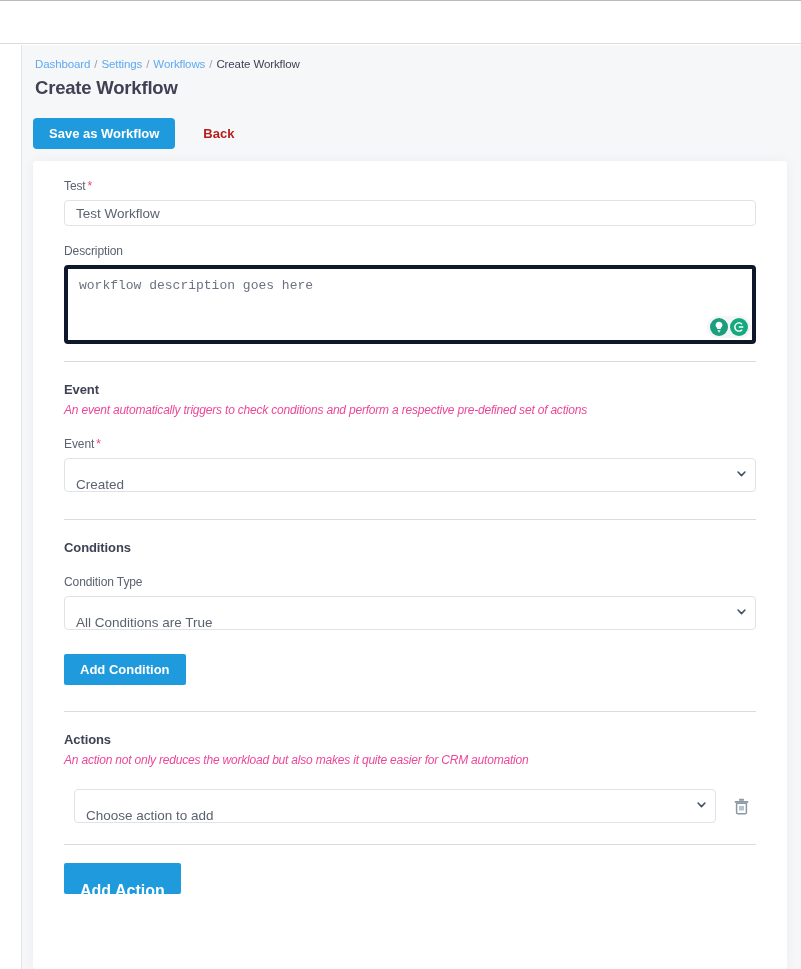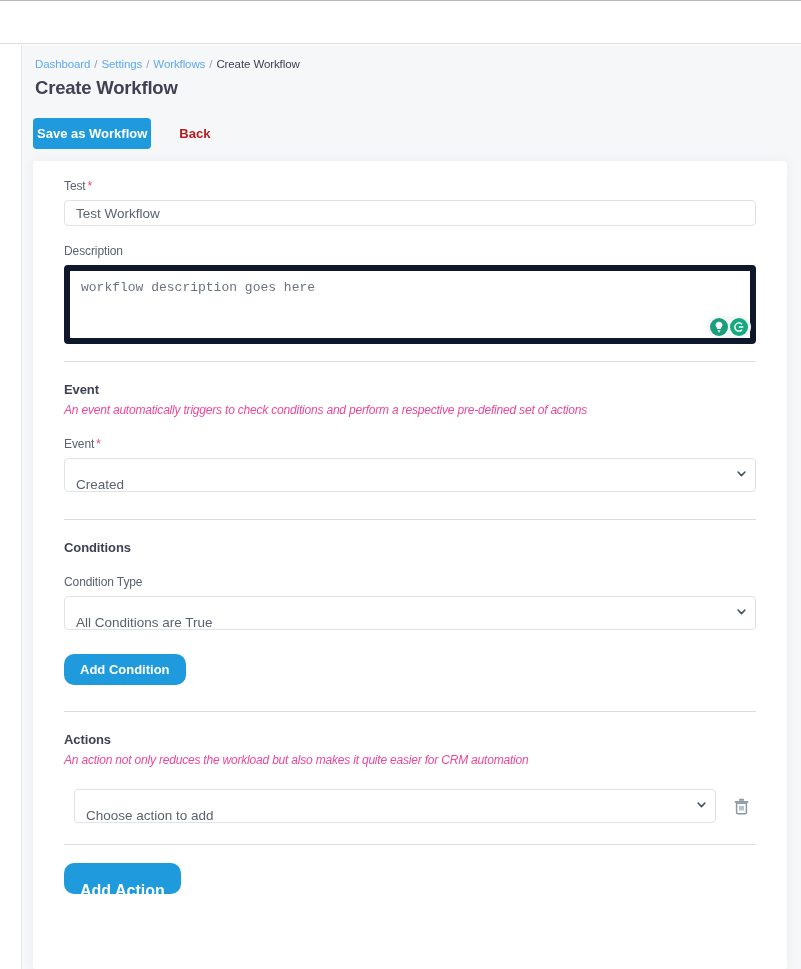--- a/index.html
+++ b/index.html
@@ -73,21 +73,21 @@
     align-items: center;
   }
   .btn-primary {
     background: #1f9bdd;
     color: #ffffff;
     border: none;
     border-radius: 4px;
     font-size: 13px;
     font-weight: bold;
     font-family: "Liberation Sans", sans-serif;
-    padding: 0 4px;
+    padding: 0 16px;
     height: 31px;
     line-height: 31px;
     cursor: pointer;
     white-space: nowrap;
   }
   .btn-link {
     background: transparent;
     border: none;
     color: #b91c1c;
     font-size: 13px;
@@ -136,21 +136,21 @@
     background: #ffffff;
     outline: none;
   }
   .text-input::placeholder { color: #a9b0bb; }
 
   .ta-wrap { position: relative; margin-bottom: 4px; }
   .textarea {
     display: block;
     width: 100%;
     height: 79px;
-    border: 6px solid #0f172a;
+    border: 4px solid #0f172a;
     border-radius: 4px;
     padding: 8px 11px;
     font-size: 13px;
     color: #6b7280;
     font-family: "Liberation Mono", monospace;
     background: #ffffff;
     resize: none;
     outline: none;
     line-height: 1.35;
   }
@@ -230,21 +230,21 @@
     align-items: center;
     justify-content: center;
     cursor: pointer;
     padding: 0;
   }
 
   .btn-sm {
     background: #1f9bdd;
     color: #ffffff;
     border: none;
-    border-radius: 10px;
+    border-radius: 2px;
     font-size: 12.5px;
     font-weight: bold;
     font-family: "Liberation Sans", sans-serif;
     padding: 0 14px;
     height: 30px;
     line-height: 30px;
     cursor: pointer;
   }
   .mt24 { margin-top: 24px; }
   .mt18 { margin-top: 18px; }

